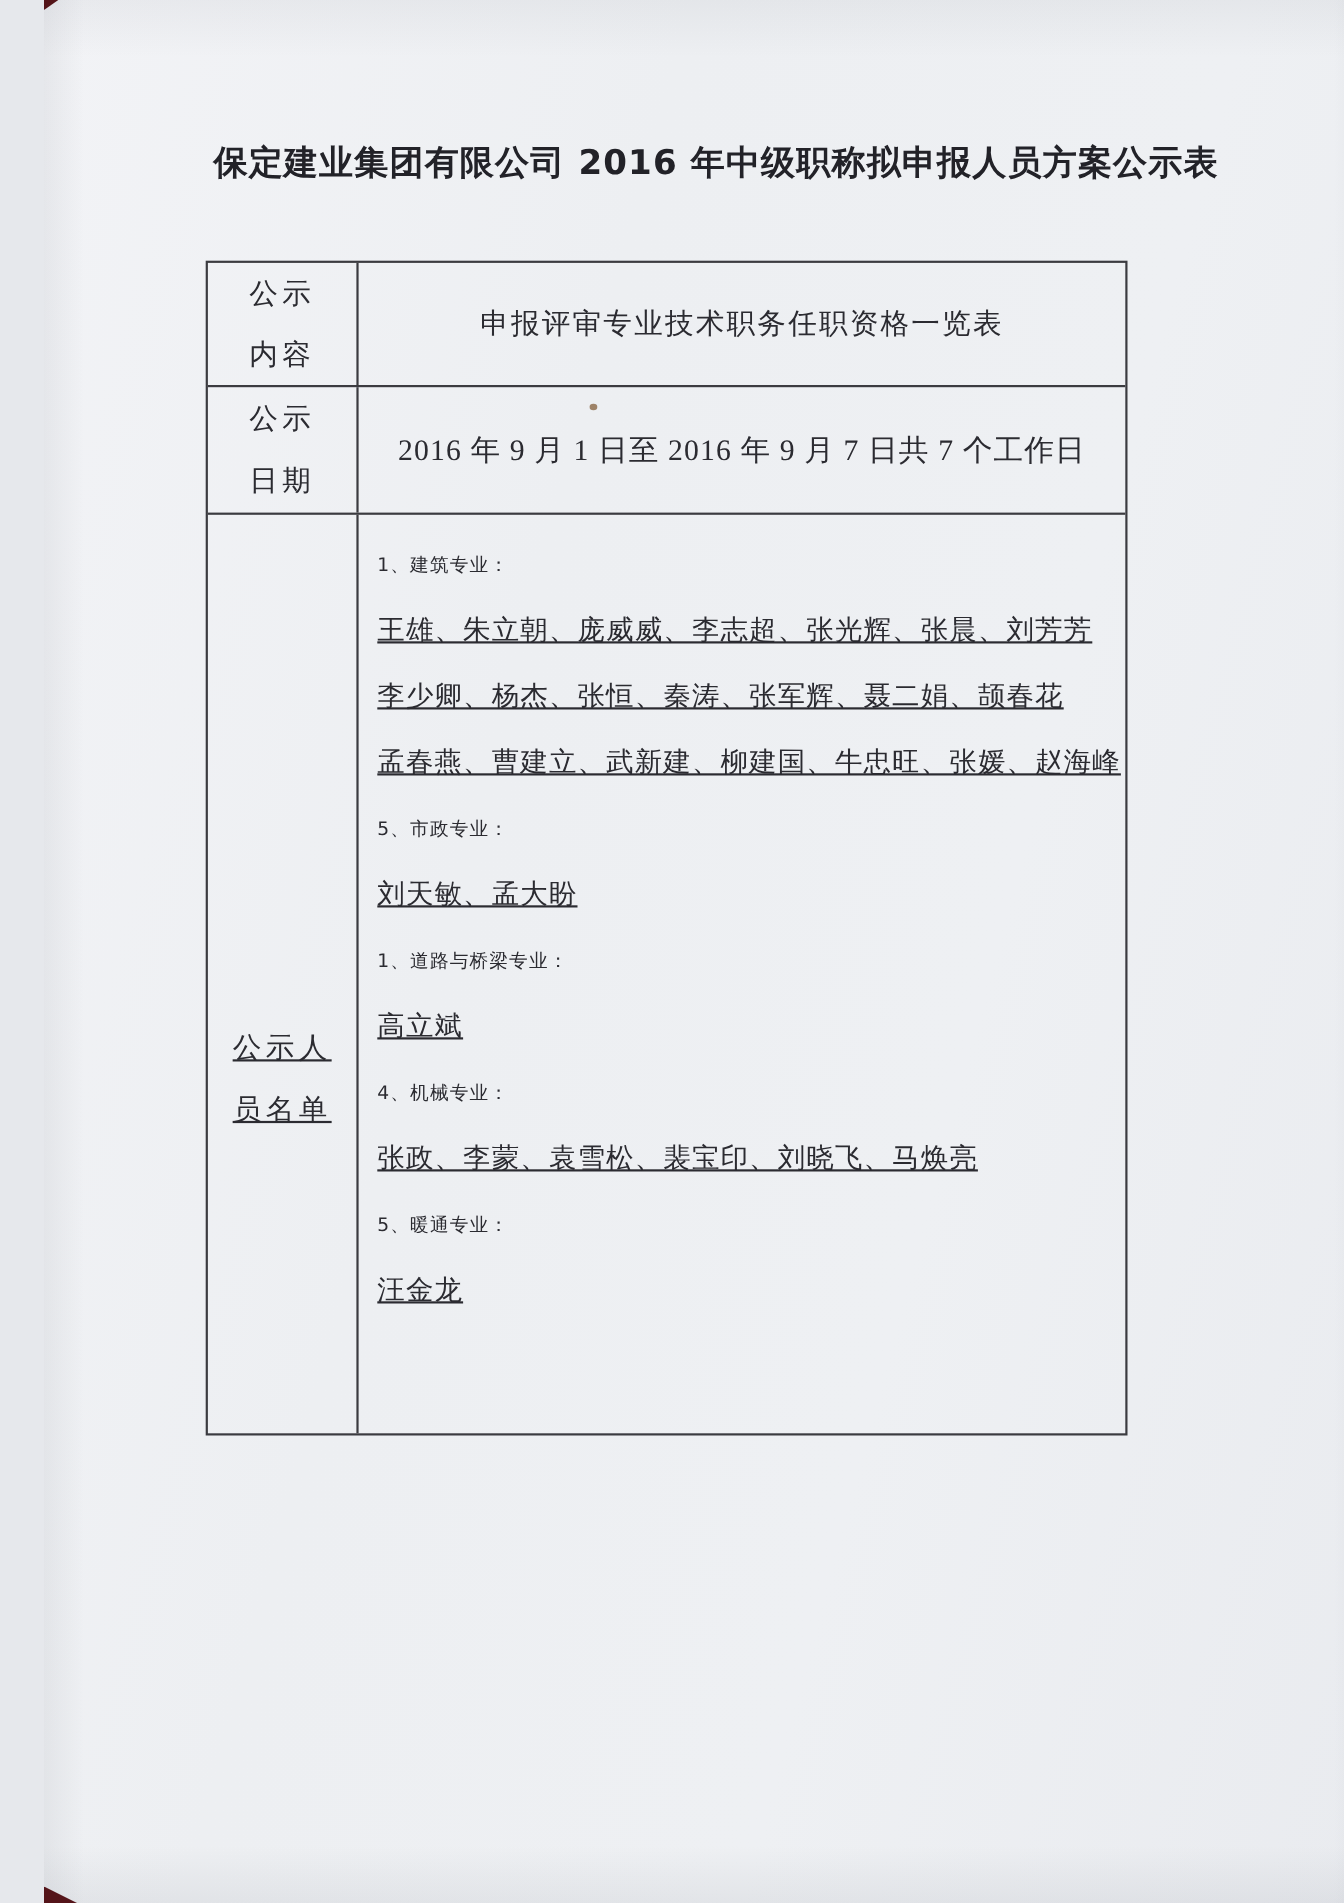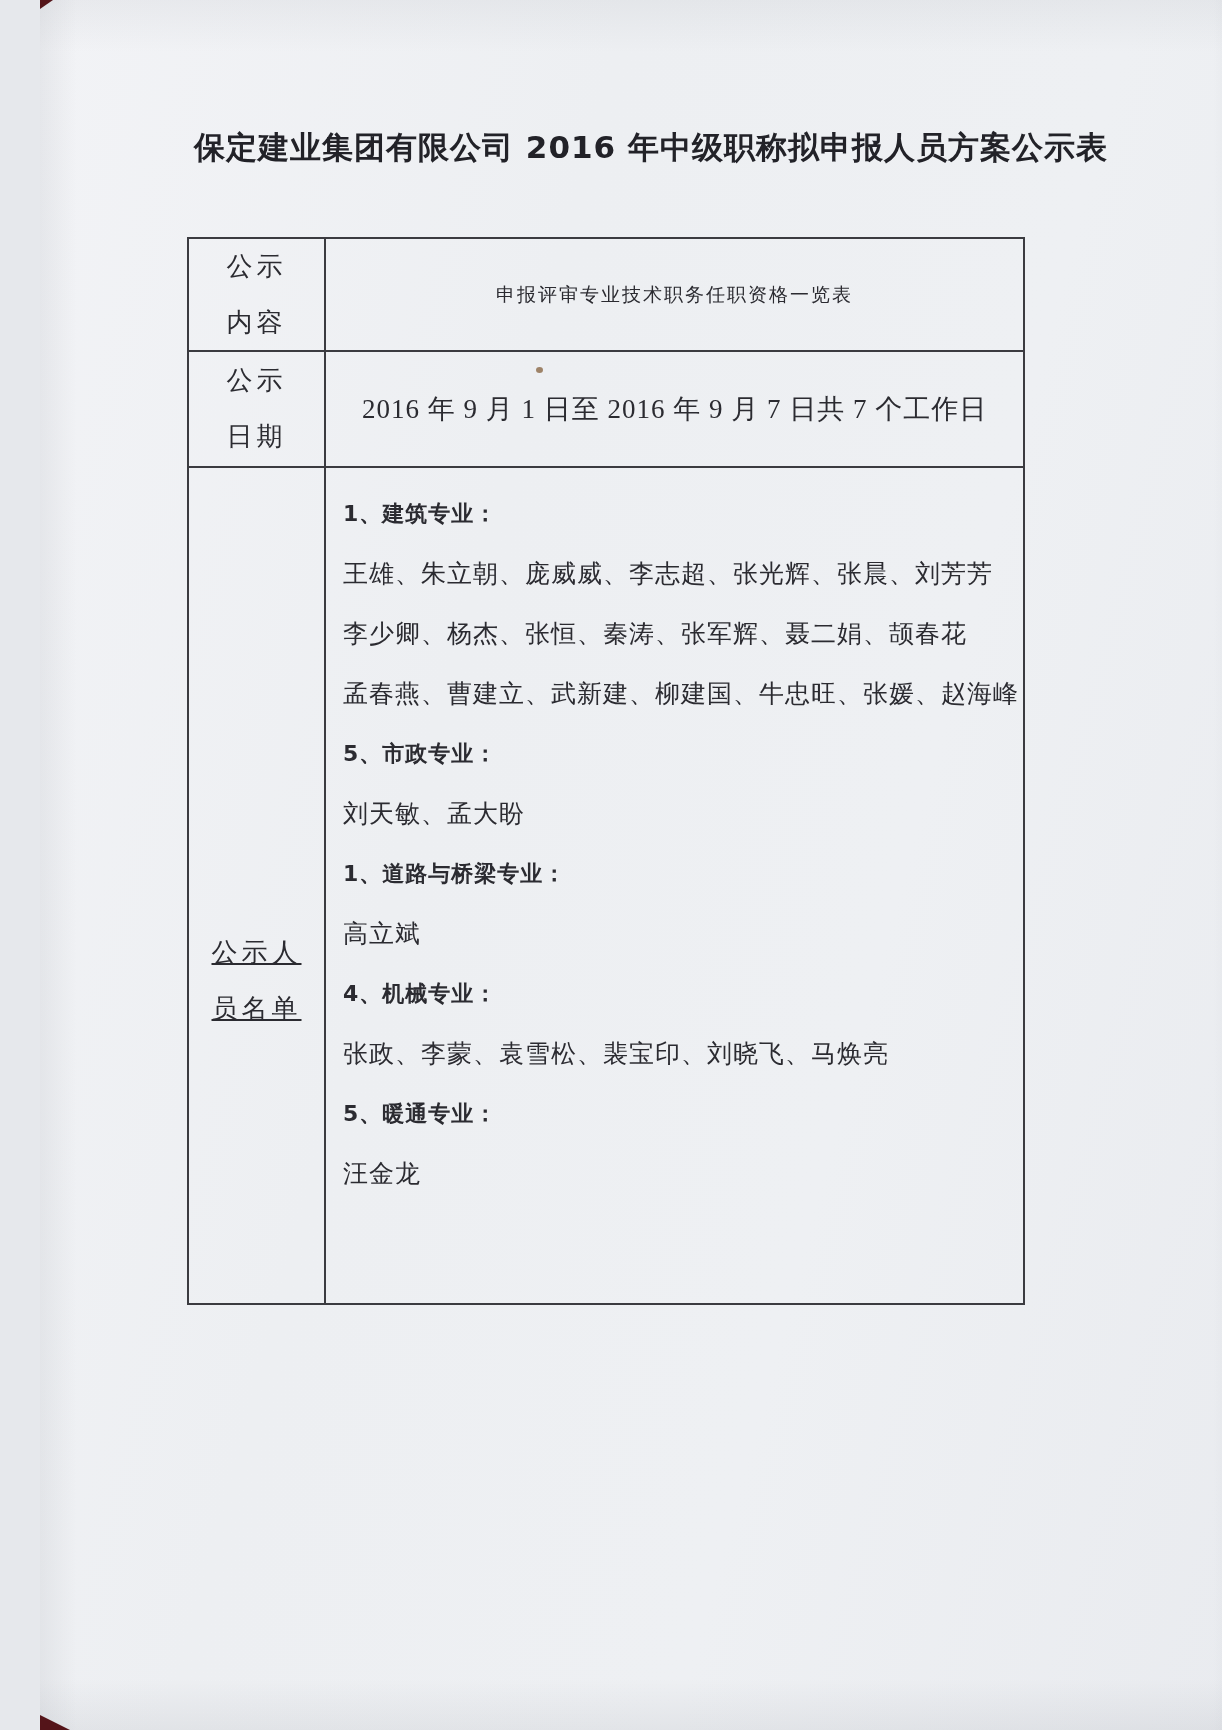--- a/index.html
+++ b/index.html
@@ -101,45 +101,46 @@
     color: #2b2b31;
   }
   .cell.label .lbl-line { white-space: nowrap; }
   .cell.label.roster-label .lbl-wrap { transform: translateY(95px); text-decoration: underline; }
 
   .cell.value {
     flex: 1;
     display: flex;
     align-items: center;
     justify-content: center;
-    font-size: 19px;
+    font-size: 26px;
     letter-spacing: 2px;
     color: #2b2b31;
     white-space: nowrap;
   }
   .cell.value.date { font-size: 27px; letter-spacing: 1px; }
 
   .cell.roster {
     flex: 1;
     padding: 16px 8px 0 17px;
     font-size: 25px;
     line-height: 60px;
     color: #2b2b31;
     overflow: hidden;
   }
   .sec-heading {
     font-family: "DejaVu Sans", "Liberation Sans", sans-serif;
-    font-weight: 700;
-    font-size: 22px;
+    font-weight: 400;
+    font-size: 17px;
     letter-spacing: 1px;
     white-space: nowrap;
   }
   .name-line {
     letter-spacing: 1px;
     white-space: nowrap;
+    text-decoration: underline;
   }
 </style>
 </head>
 <body>
 
 <div class="paper">
 
   <div class="corner tl"></div>
   <div class="corner tr"></div>
   <div class="corner rm"></div>

